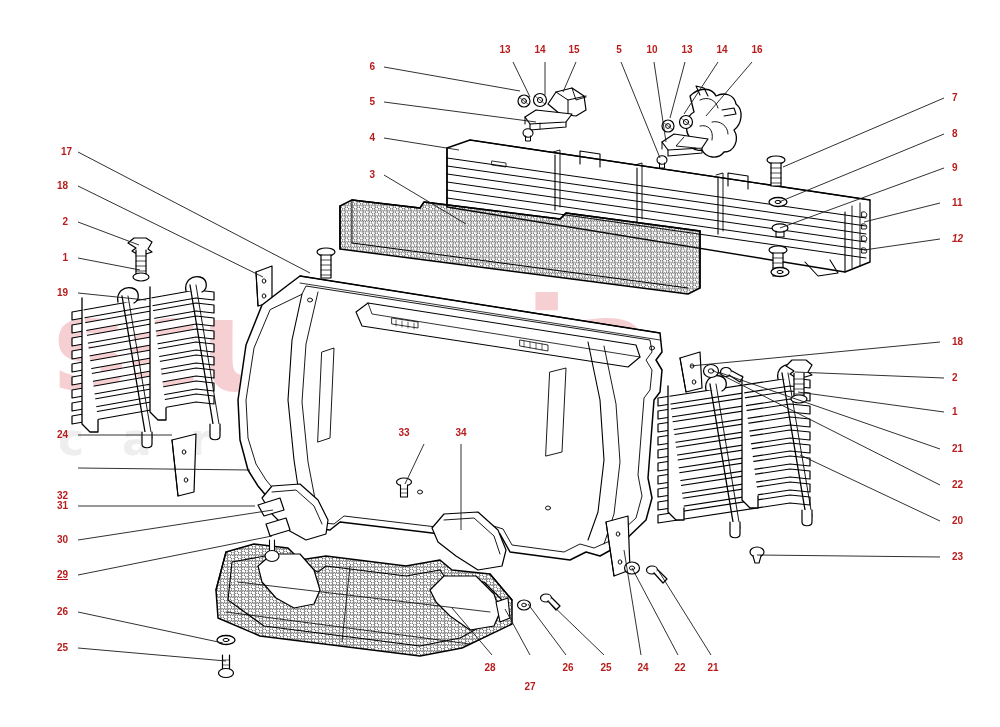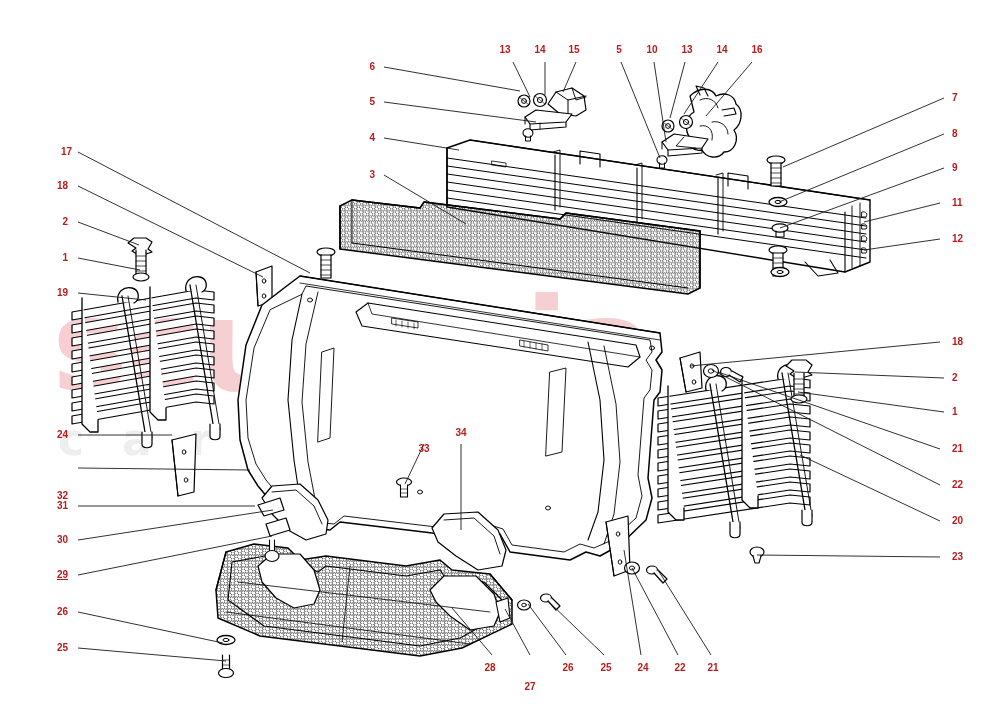--- a/index.html
+++ b/index.html
@@ -565,32 +565,32 @@
       <div class="lbl r" style="left: 68px; top: 496px;">32</div>
       <div class="lbl r" style="left: 68px; top: 506px;">31</div>
       <div class="lbl r" style="left: 68px; top: 540px; text-align: center;">30</div>
       <div class="lbl r" style="left: 68px; top: 575px; text-decoration: underline;">29</div>
       <div class="lbl r" style="left: 68px; top: 612px;">26</div>
       <div class="lbl r" style="left: 68px; top: 648px;">25</div>
       <div class="lbl l" style="left: 952px; top: 98px;">7</div>
       <div class="lbl l" style="left: 952px; top: 134px;">8</div>
       <div class="lbl l" style="left: 952px; top: 168px;">9</div>
       <div class="lbl l" style="left: 952px; top: 203px;">11</div>
-      <div class="lbl l" style="left: 952px; top: 239px;">12</div>
+      <div class="lbl l" style="left: 952px; top: 239px; font-style: italic;">12</div>
       <div class="lbl l" style="left: 952px; top: 342px;">18</div>
       <div class="lbl l" style="left: 952px; top: 378px;">2</div>
       <div class="lbl l" style="left: 952px; top: 412px;">1</div>
       <div class="lbl l" style="left: 952px; top: 449px;">21</div>
       <div class="lbl l" style="left: 952px; top: 485px;">22</div>
       <div class="lbl l" style="left: 952px; top: 521px;">20</div>
       <div class="lbl l" style="left: 952px; top: 557px;">23</div>
       <div class="lbl c" style="left: 490px; top: 668px;">28</div>
       <div class="lbl c" style="left: 530px; top: 668px; margin-top: 19px;">27</div>
       <div class="lbl c" style="left: 568px; top: 668px;">26</div>
       <div class="lbl c" style="left: 606px; top: 668px;">25</div>
       <div class="lbl c" style="left: 643px; top: 668px;">24</div>
       <div class="lbl c" style="left: 680px; top: 668px;">22</div>
       <div class="lbl c" style="left: 713px; top: 668px;">21</div>
-      <div class="lbl c" style="left: 424px; top: 433px; margin-top: 16px;">33</div>
+      <div class="lbl c" style="left: 404px; top: 433px;">33</div>
       <div class="lbl c" style="left: 461px; top: 433px;">34</div>
     </div>
 
 </div>
 
 </body></html>

